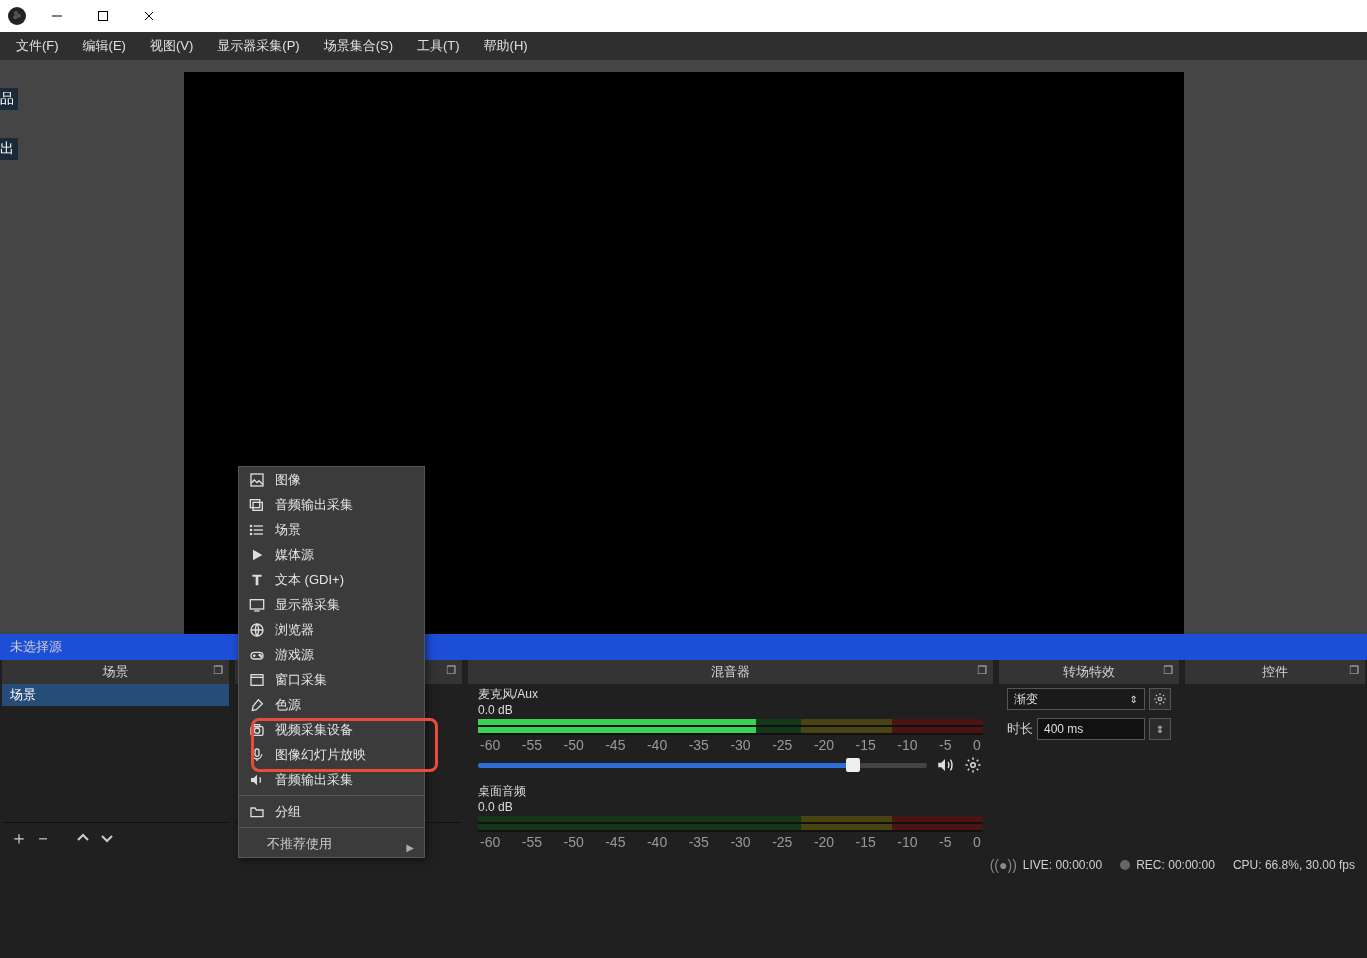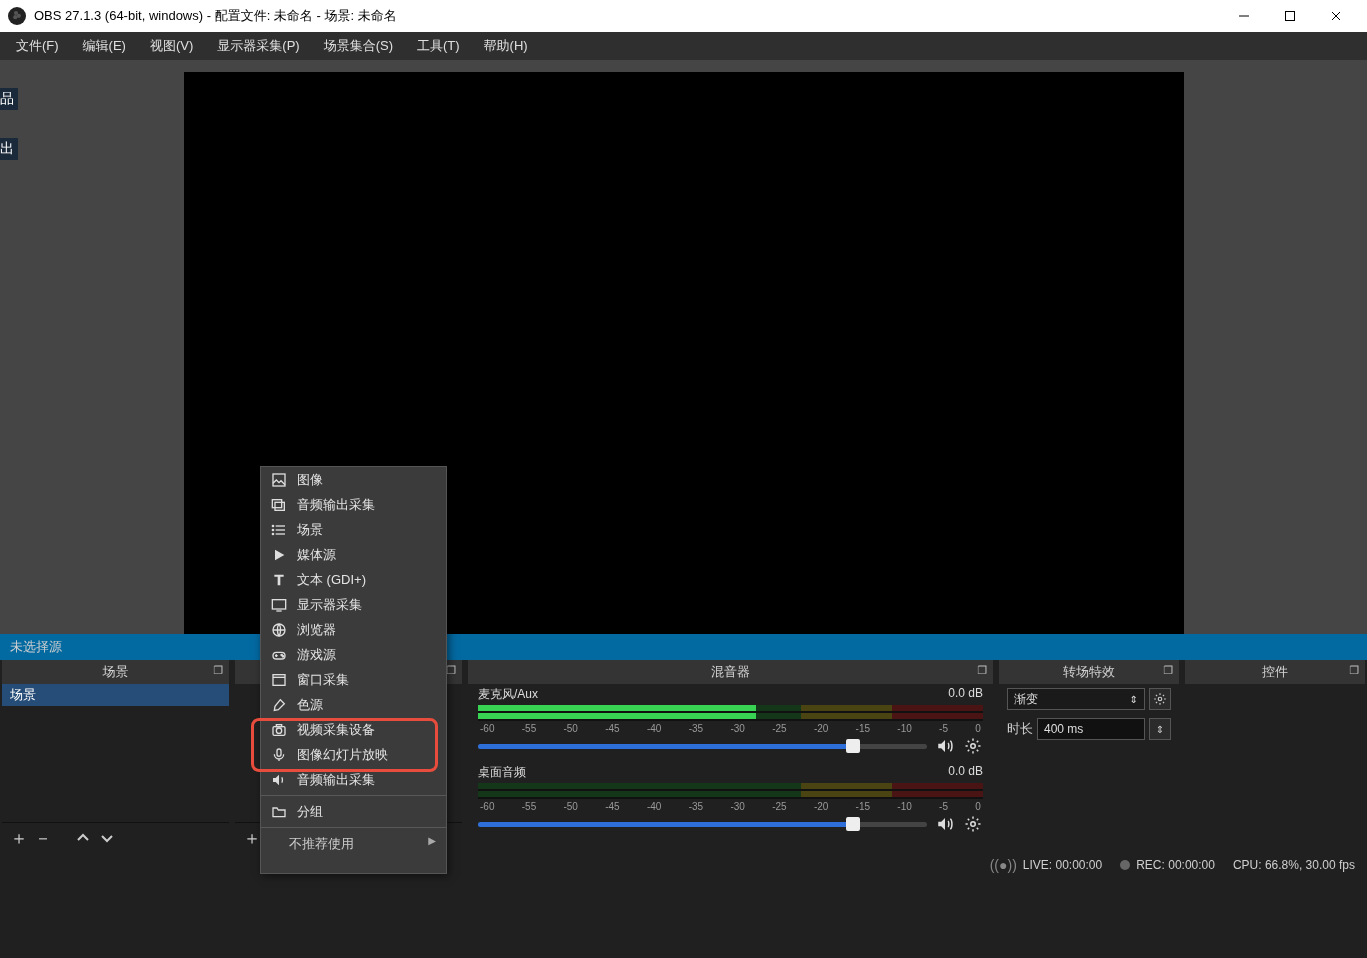--- a/index.html
+++ b/index.html
@@ -18,21 +18,21 @@
 .menubar .menu-item { padding: 4px 12px; cursor: default; }
 
 
 .preview-area { background: #454545; display: flex; justify-content: center; padding: 12px 0; height: 574px; position: relative; }
 .preview-canvas { width: 1000px; height: 562px; background: #000; }
 
 
 .edge-frag { position: absolute; left: 0; color: #fff; font-size: 14px; background:#1a2a3a; padding:2px 4px 2px 0; font-weight:500;}
 
 
-.nosrc-bar { height: 26px; background: #0369a1; color: #cfcfcf; font-size: 13px; display: flex; align-items: center; padding: 0 10px; }
+.nosrc-bar { height: 26px; background: #1d4ed8; color: #cfcfcf; font-size: 13px; display: flex; align-items: center; padding: 0 10px; }
 
 
 .docks { height: 192px; display: flex; gap: 6px; background: #202020; padding: 0 2px; }
 .dock { background: #202020; display: flex; flex-direction: column; border: none; }
 .dock-header { height: 24px; background: #343434; color: #d4d4d4; display: flex; align-items: center; justify-content: center; font-size: 13px; position: relative; }
 .dock-header .popout { position: absolute; right: 6px; top: 4px; font-size: 11px; color: #bbb; }
 .dock-body { flex: 1; background: #202020; font-size: 13px; color: #d0d0d0; overflow: hidden; position: relative; }
 
 
 .dock.scenes { width: 227px; }
@@ -40,26 +40,26 @@
 .dock-toolbar { height: 30px; display: flex; align-items: center; gap: 2px; padding: 0 6px; border-top: 1px solid #111; }
 .tb-btn { width: 22px; height: 22px; display: flex; align-items: center; justify-content: center; color: #ccc; font-size: 18px; }
 .tb-sep { width: 14px; }
 
 
 .dock.sources { width: 227px; }
 
 
 .dock.mixer { flex: 1; }
 .mixer-channel { padding: 2px 10px 6px 10px; }
-.mix-label-row { display: flex; justify-content: space-between; font-size: 12px; color: #ddd; margin-bottom: 2px; }
+.mix-label-row { display: flex; justify-content: space-between; font-size: 12px; color: #ddd; margin-bottom: 2px; flex-direction: column; }
 .mix-meter { height: 16px; position: relative; margin-bottom: 2px; background:#111;}
 .mix-meter .track { position: absolute; left:0; top:0; height:6px; width:100%; background: linear-gradient(to right, #14371a 0%, #14371a 64%, #4a4312 64%, #4a4312 82%, #4a1414 82%, #4a1414 100%); }
 .mix-meter .track.t2 { top: 8px; }
 .mix-meter .fill { position:absolute; left:0; top:0; height:6px; background: linear-gradient(to right, #39d353 0%, #39d353 100%); }
-.mix-ticks { display:flex; justify-content:space-between; font-size:10px; color:#999; padding: 0 2px 2px 2px; font-family: monospace;}
+.mix-ticks { display:flex; justify-content:space-between; font-size:14px; color:#999; padding: 0 2px 2px 2px; font-family: monospace;}
 .mix-slider-row { display:flex; align-items:center; gap:8px; }
 .mix-slider { flex:1; height:5px; background:#444; border-radius:3px; position:relative; }
 .mix-slider .bar { position:absolute; left:0; top:0; height:100%; width:83%; background:#2e6ed8; border-radius:3px; }
 .mix-slider .knob { position:absolute; right:15%; top:-5px; width:14px; height:14px; background:#eee; border-radius:2px; }
 .mix-icon { width:20px; height:20px; display:flex; align-items:center; justify-content:center; color:#ddd; }
 
 
 .dock.transitions { width: 180px; text-align: center; }
 .trans-row { display:flex; align-items:center; gap:4px; padding: 4px 8px; font-size:13px; }
 .trans-select { flex:1; height:22px; background:#1a1a1a; border:1px solid #555; color:#ddd; font-size:12px; padding:0 6px; display:flex; align-items:center; justify-content:space-between;}
@@ -70,38 +70,37 @@
 .dock.controls { width: 180px; }
 .ctrl-btn { height: 24px; margin: 2px 6px; background: #3a3a3a; border: 1px solid #555; color: #ddd; font-size: 13px; display:flex; align-items:center; justify-content:center; }
 
 
 .statusbar { height: 26px; background: #202020; color: #cfcfcf; display:flex; align-items:center; justify-content:flex-end; padding: 0 12px; gap: 18px; font-size: 12px; font-family: "Consolas", monospace; }
 .status-item { display:flex; align-items:center; gap:6px; }
 .dot { width:10px; height:10px; border-radius:50%; background:#666; }
 .live-icon { color:#888; font-size:14px;}
 
 
-.ctx-menu { position: absolute; left: 260px; top: 466px; width: 187px; background: #3b3b3b; color: #e4e4e4; font-size: 13px; box-shadow: 2px 2px 8px rgba(0,0,0,.5); z-index: 50; border:1px solid #555;}
+.ctx-menu { position: absolute; left: 238px; top: 466px; width: 187px; background: #3b3b3b; color: #e4e4e4; font-size: 13px; box-shadow: 2px 2px 8px rgba(0,0,0,.5); z-index: 50; border:1px solid #555;}
 .ctx-item { height: 25px; display:flex; align-items:center; padding: 0 10px; gap: 10px; cursor: default; }
 .ctx-sep { height:1px; background:#585858; margin: 3px 0; }
 .ctx-icon { width:16px; height:16px; display:flex; align-items:center; justify-content:center; color:#ddd; flex-shrink:0;}
-.ctx-sub { display:flex; align-items:flex-start; padding: 4px 10px 20px 28px; gap:8px; color:#ccc;}
+.ctx-sub { display:flex; align-items:flex-end; padding: 4px 10px 4px 28px; gap:8px; color:#ccc;}
 .ctx-sub .arrow { margin-left:auto; font-size:10px; color:#aaa;}
 
 
 .annotate-box { position:absolute; left: 251px; top: 718px; width:187px; height: 54px; border: 3px solid #e74c3c; border-radius: 8px; z-index: 60; pointer-events: none; }
 
 svg { display:block; }
 </style>
 </head>
 <body>
 
 <div class="titlebar">
   <div class="logo"></div>
-  <div class="title-text">OBS 27.1.3 (64-bit, windows) - 配置文件: 未命名 - 场景: 未命名</div>
   <div class="win-btns">
     <div class="win-btn">
       <svg width="12" height="12" viewBox="0 0 12 12">
           <line x1="1" y1="6" x2="11" y2="6" stroke="#000" stroke-width="1"></line>
         </svg>
     </div>
     <div class="win-btn">
       <svg width="12" height="12" viewBox="0 0 12 12">
           <rect x="1.5" y="1.5" width="9" height="9" fill="none" stroke="#000" stroke-width="1"></rect>
         </svg>

